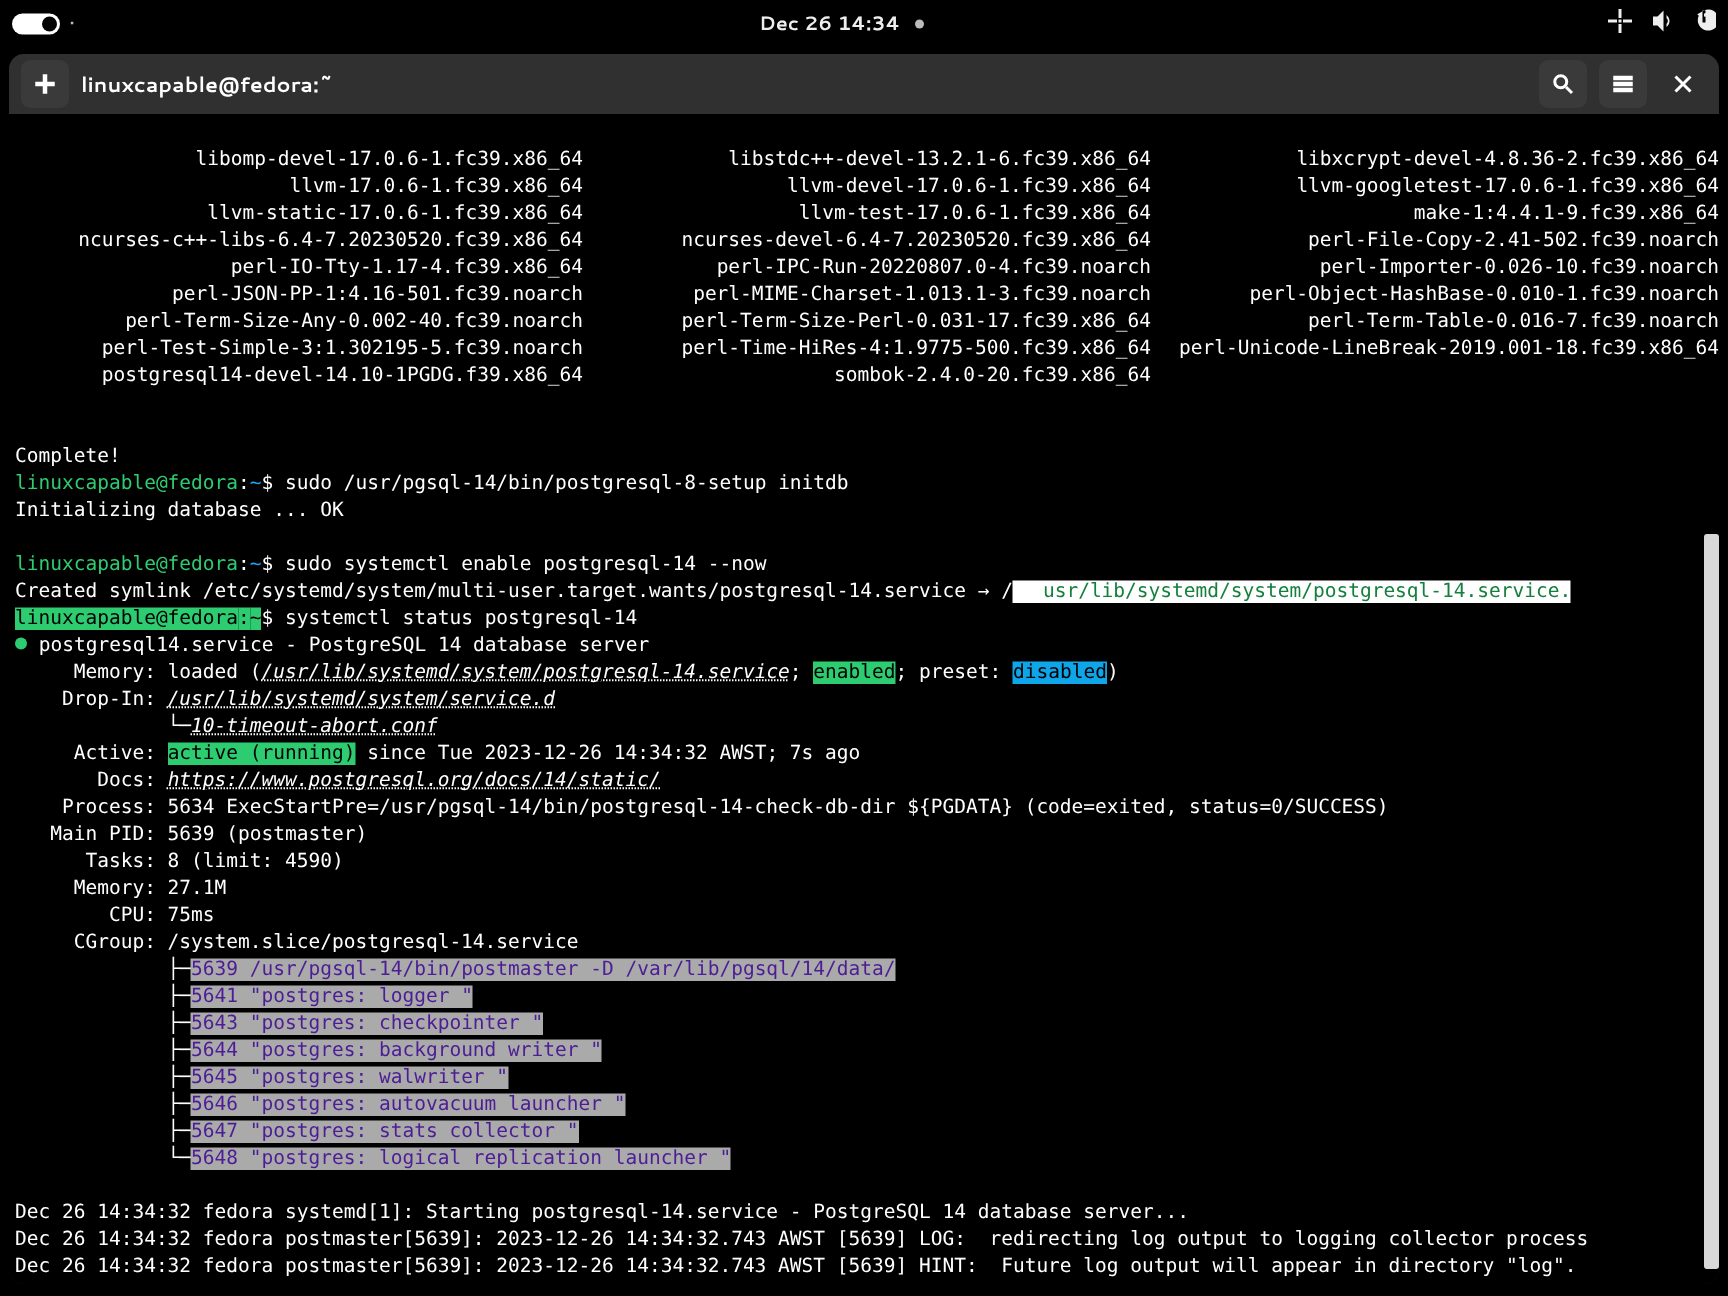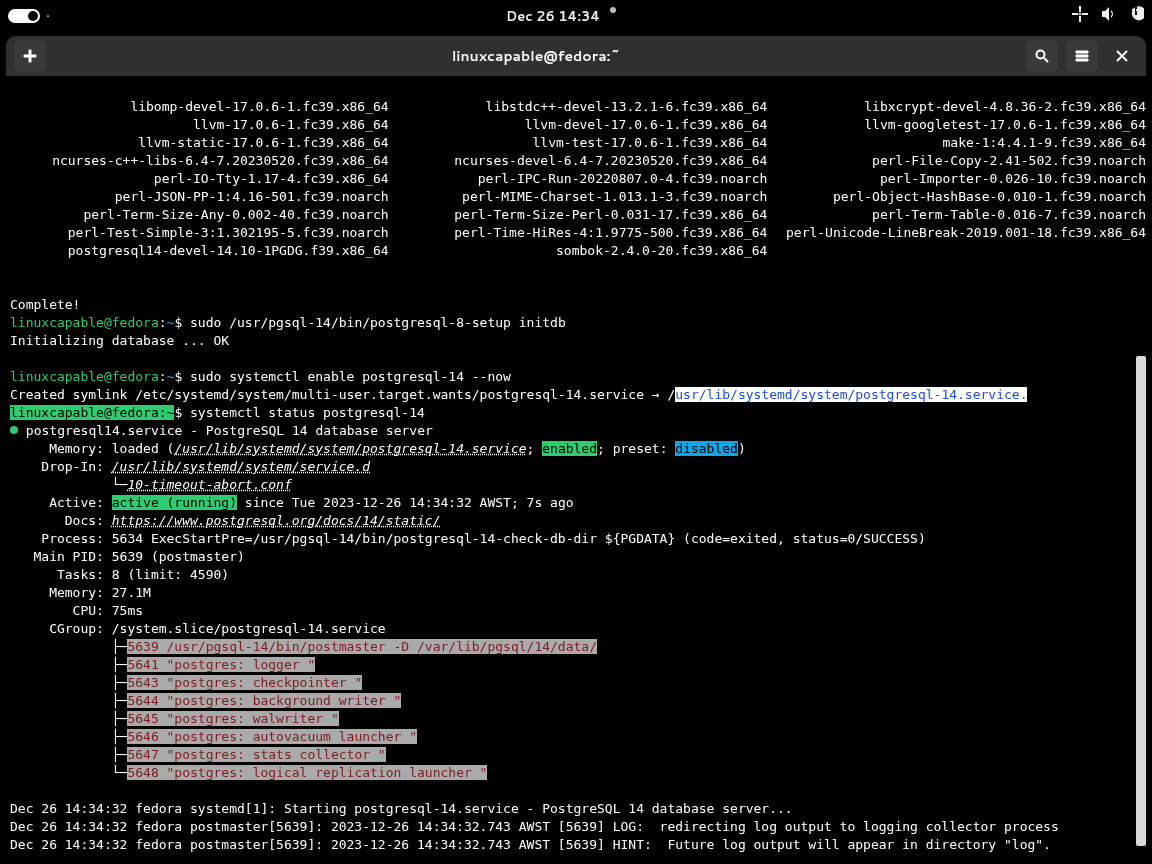--- a/index.html
+++ b/index.html
@@ -27,21 +27,21 @@
   }
   .topbar-left { display: flex; align-items: center; gap: 6px; }
   .pill {
     width: 32px; height: 14px; border-radius: 8px; background: #fff;
     position: relative;
   }
   .pill::after {
     content:""; width:10px; height:10px; background:#000; border-radius:50%;
     position:absolute; top:2px; right:2px;
   }
-  .topbar-center { display:flex; align-items:flex-start; gap:10px; font-weight:600; }
+  .topbar-center { display:flex; align-items:center; gap:10px; font-weight:600; }
   .topbar-center .dot { width:6px; height:6px; border-radius:50%; background:#bbb; }
   .topbar-right { display:flex; align-items:center; gap:12px; }
   .topbar-right svg { width:16px; height:16px; fill:#eee; }
 
   
   .window {
     position: absolute;
     top: 36px; left: 6px;
     width: 1140px; height: 820px;
     background: #1a1a1a;
@@ -63,21 +63,21 @@
   }
   .tb-btn {
     width: 32px; height: 32px;
     border-radius: 6px;
     background: #3a3a3a;
     display: flex; align-items: center; justify-content: center;
     color:#fff;
   }
   .tb-btn.plain { background: transparent; }
   .tb-btn svg { width:14px; height:14px; fill:#fff; stroke:#fff; }
-  .titlebar .title { flex:1; text-align:center; font-weight:600; }
+  .titlebar .title { flex:1; text-align:left; font-weight:600; }
 
   
   .term {
     flex:1;
     background:#000;
     color:#fff;
     padding: 4px 0 4px 4px;
     white-space: pre;
     overflow: hidden;
     line-height: 18px;
@@ -88,22 +88,22 @@
     background:transparent;
   }
   .scrollbar-thumb {
     position:absolute; right:0; width:10px;
     background:#d8d8d8; border-radius:2px;
   }
   .pkg-cols { display:flex;text-align:right; }
   .pkg-col { width: 392px; }
   .hlgreen { background:#2ecc71; color:#000; }
   .hlyellow { background:#0ea5e9; color:#000; }
-  .hlgray { background:#aaa; color:#7f1d1d; }
-  .hlwhite { background:#fff; color:#1d4ed8; }
+  .hlgray { background:#aaa; color:#4c1d95; }
+  .hlwhite { background:#fff; color:#15803d;padding-left:20px; }
   .underline { text-decoration: underline dotted; font-style: italic; }
   .prompt-user { color:#2ecc71; }
   .prompt-colon { color:#fff; }
   .prompt-path { color:#1fa5ff; }
   .prompt-dollar { color:#fff; }
   .status-dot-green {
     display:inline-block; width:8px; height:8px; background:#2ecc71;
     border-radius:50%; vertical-align:1px;
   }
 </style>

